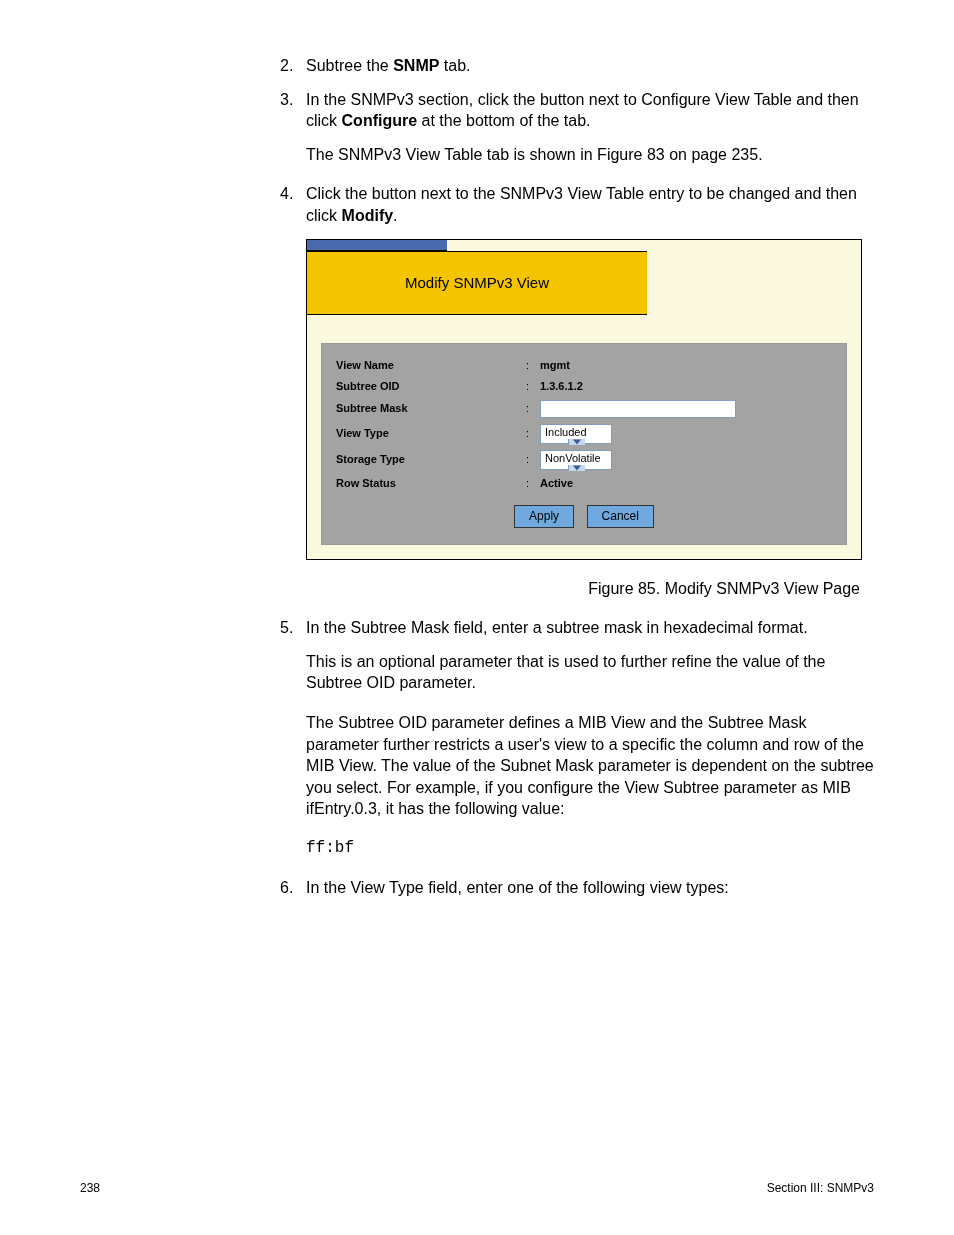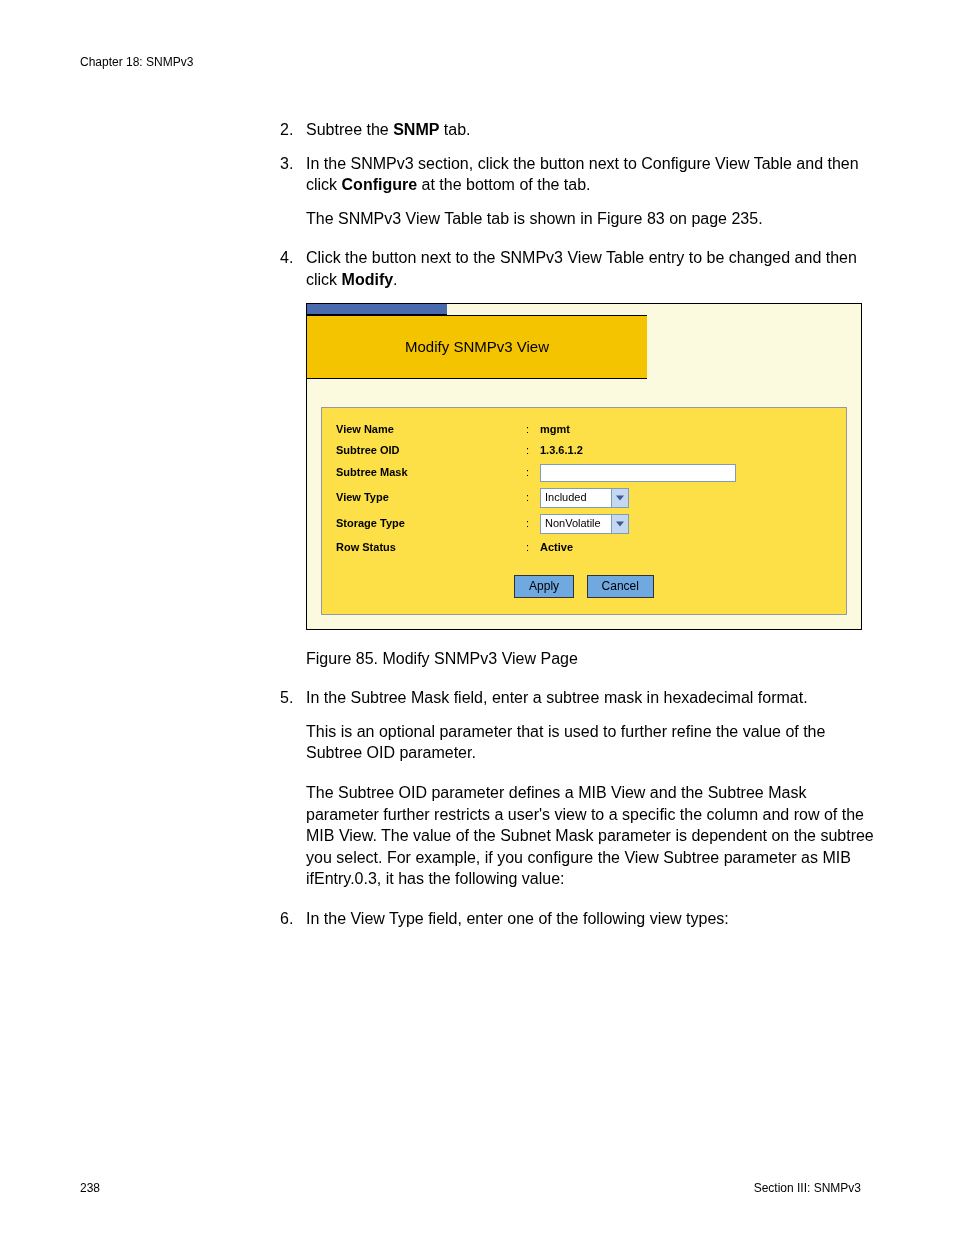--- a/index.html
+++ b/index.html
@@ -64,21 +64,21 @@
     width: 340px;
     text-align: center;
     font-family: Verdana, Arial, sans-serif;
     font-size: 15px;
     padding: 21px 0;
     margin-top: 0;
   }
   .form-area {
     border: 1px solid #999;
     margin: 28px 14px 14px 14px;
-    background: #fde047;
+    background: #a3a3a3;
     padding: 14px 14px 16px 14px;
   }
   .form-row {
     display: flex;
     align-items: center;
     font-size: 11px;
     margin-bottom: 6px;
     font-family: Arial, sans-serif;
   }
   .form-label {
@@ -98,74 +98,74 @@
     font-size: 11px;
     padding: 0 2px;
   }
   .select-mock {
     display: inline-flex;
     align-items: center;
     border: 1px solid #7e9db9;
     height: 18px;
     font-size: 11px;
     background: #fff;
+    flex-direction: column;
   }
   .select-text {
     padding: 0 4px;
     width: 62px;
   }
   .select-arrow {
     width: 16px;
     height: 18px;
     background: #c5d8f0;
     display: flex;
     align-items: center;
     justify-content: center;
     border-left: 1px solid #7e9db9;
   }
   .select-arrow svg { width: 8px; height: 6px; }
   .button-row {
     text-align: center;
-    margin-top: 20px;
+    margin-top: 14px;
   }
   .btn {
     display: inline-block;
     background: #6fa9e0;
     border: 1px solid #333;
     font-size: 12px;
     padding: 2px 14px;
     margin: 0 4px;
     font-family: Verdana, Arial, sans-serif;
   }
   .figure-caption {
-    text-align: left;
+    text-align: right;
     margin: 18px 0 18px 26px;
     font-size: 16px;
     width: 554px;
   }
   .mono {
     font-family: "Courier New", monospace;
     font-size: 16px;
   }
   .footer {
     position: absolute;
     bottom: 40px;
     left: 80px;
-    right: 93px;
+    right: 80px;
     display: flex;
     justify-content: space-between;
     font-size: 12px;
   }
 </style>
 </head>
 <body>
 
 <div class="page">
 
-  <div class="chapter-header">Chapter 18: SNMPv3</div>
 
   <div class="content">
 
     <div class="step">
       <div class="step-num">2.</div>
       <div class="step-text">
         <span>Subtree the </span><span class="bold">SNMP</span><span> tab.</span>
       </div>
     </div>
 
@@ -247,20 +247,21 @@
     </div>
 
     <div class="figure-caption">Figure 85. Modify SNMPv3 View Page</div>
 
     <div class="step">
       <div class="step-num">5.</div>
       <div class="step-text">In the Subtree Mask field, enter a subtree mask in hexadecimal format.</div>
     </div>
     <div class="para">This is an optional parameter that is used to further refine the value of the Subtree OID parameter.</div>
     <div class="para">The Subtree OID parameter defines a MIB View and the Subtree Mask parameter further restricts a user's view to a specific the column and row of the MIB View. The value of the Subnet Mask parameter is dependent on the subtree you select. For example, if you configure the View Subtree parameter as MIB ifEntry.0.3, it has the following value:</div>
+    <div class="para mono">ff:bf</div>
 
     <div class="step">
       <div class="step-num">6.</div>
       <div class="step-text">In the View Type field, enter one of the following view types:</div>
     </div>
 
   </div>
 
   <div class="footer">
     <span>238</span>

